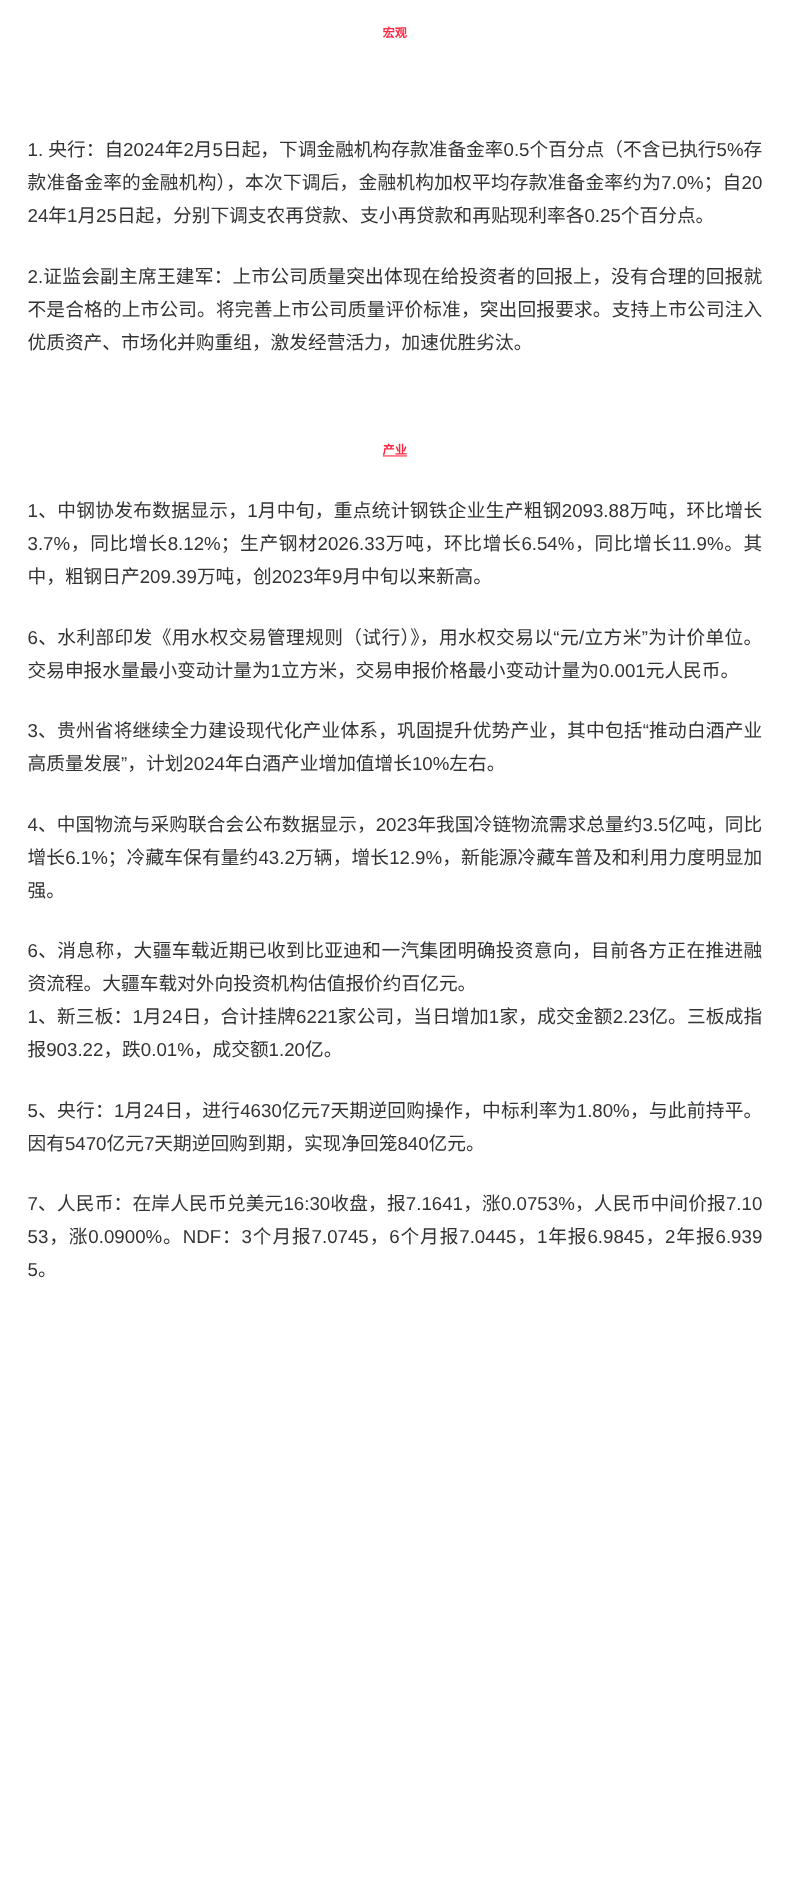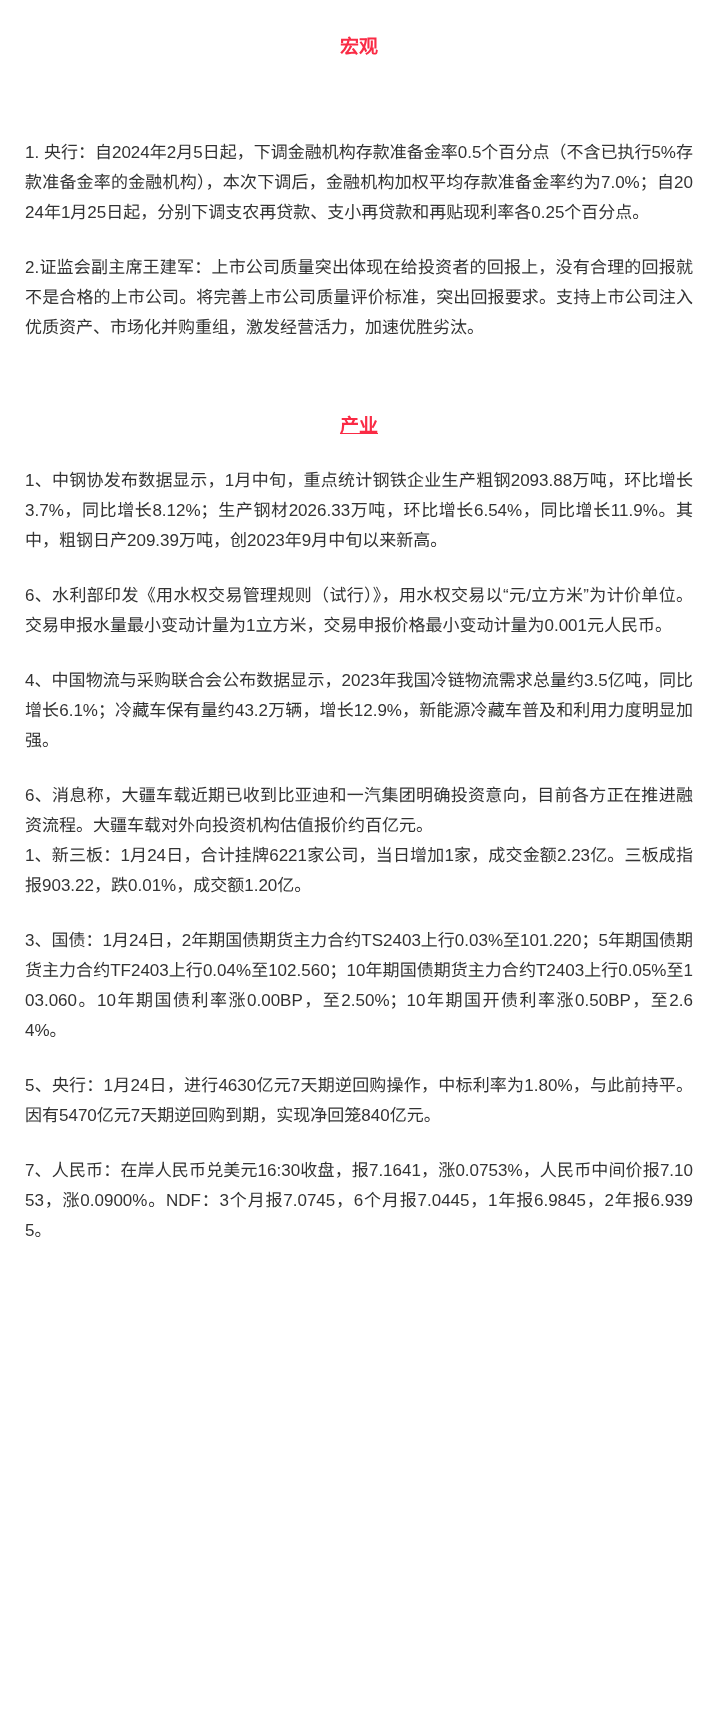--- a/index.html
+++ b/index.html
@@ -14,22 +14,22 @@
     color: #333333;
   }
   .page {
     box-sizing: border-box;
     width: 720px;
     min-height: 1711px;
     padding: 16px 27px 58px 25px;
     background: #ffffff;
   }
   .sec-title {
-    margin: 16px 0 25px 0;
-    font-size: 19px;
+    margin: 0 0 25px 0;
+    font-size: 11px;
     font-weight: 700;
     line-height: 30px;
     text-align: center;
     color: #fa2b45;
   }
   .sec-title.first {
     margin-bottom: 76px;
   }
   .sec-title.mt-industry {
     margin-top: 68px;
@@ -61,24 +61,24 @@
   <section>
     <h2 class="sec-title first">宏观</h2>
     <p class="para">1. 央行：自2024年2月5日起，下调金融机构存款准备金率0.5个百分点（不含已执行5%存款准备金率的金融机构），本次下调后，金融机构加权平均存款准备金率约为7.0%；自2024年1月25日起，分别下调支农再贷款、支小再贷款和再贴现利率各0.25个百分点。</p>
     <p class="para">2.证监会副主席王建军：上市公司质量突出体现在给投资者的回报上，没有合理的回报就不是合格的上市公司。将完善上市公司质量评价标准，突出回报要求。支持上市公司注入优质资产、市场化并购重组，激发经营活力，加速优胜劣汰。</p>
   </section>
 
   <section>
     <h2 class="sec-title mt-industry">产业</h2>
     <p class="para">1、中钢协发布数据显示，1月中旬，重点统计钢铁企业生产粗钢2093.88万吨，环比增长3.7%，同比增长8.12%；生产钢材2026.33万吨，环比增长6.54%，同比增长11.9%。其中，粗钢日产209.39万吨，创2023年9月中旬以来新高。</p>
     <p class="para">6、水利部印发《用水权交易管理规则（试行）》，用水权交易以“元/立方米”为计价单位。交易申报水量最小变动计量为1立方米，交易申报价格最小变动计量为0.001元人民币。</p>
+    <p class="para">3、贵州省将继续全力建设现代化产业体系，巩固提升优势产业，其中包括“推动白酒产业高质量发展”，计划2024年白酒产业增加值增长10%左右。</p>
     <p class="para">4、中国物流与采购联合会公布数据显示，2023年我国冷链物流需求总量约3.5亿吨，同比增长6.1%；冷藏车保有量约43.2万辆，增长12.9%，新能源冷藏车普及和利用力度明显加强。</p>
     <p class="para">6、消息称，大疆车载近期已收到比亚迪和一汽集团明确投资意向，目前各方正在推进融资流程。大疆车载对外向投资机构估值报价约百亿元。</p>
   </section>
 
   <section>
     <p class="para">1、新三板：1月24日，合计挂牌6221家公司，当日增加1家，成交金额2.23亿。三板成指报903.22，跌0.01%，成交额1.20亿。</p>
-    <p class="para">3、国债：1月24日，2年期国债期货主力合约TS2403上行0.03%至101.220；5年期国债期货主力合约TF2403上行0.04%至102.560；10年期国债期货主力合约T2403上行0.05%至103.060。10年期国债利率涨0.00BP，至2.50%；10年期国开债利率涨0.50BP，至2.64%。</p>
     <p class="para">5、央行：1月24日，进行4630亿元7天期逆回购操作，中标利率为1.80%，与此前持平。因有5470亿元7天期逆回购到期，实现净回笼840亿元。</p>
     <p class="para">7、人民币：在岸人民币兑美元16:30收盘，报7.1641，涨0.0753%，人民币中间价报7.1053，涨0.0900%。NDF：3个月报7.0745，6个月报7.0445，1年报6.9845，2年报6.9395。</p>
   </section>
 
 </div>
 
 </body></html>

